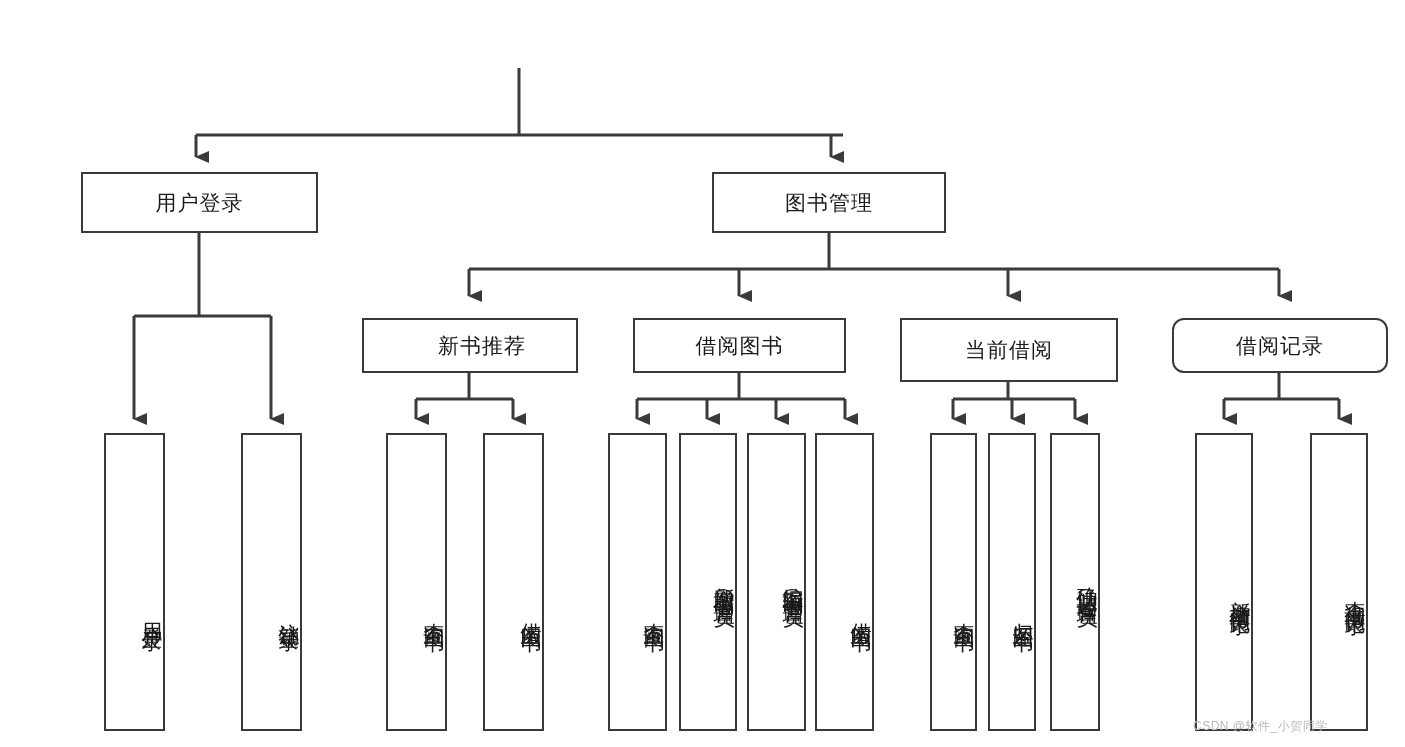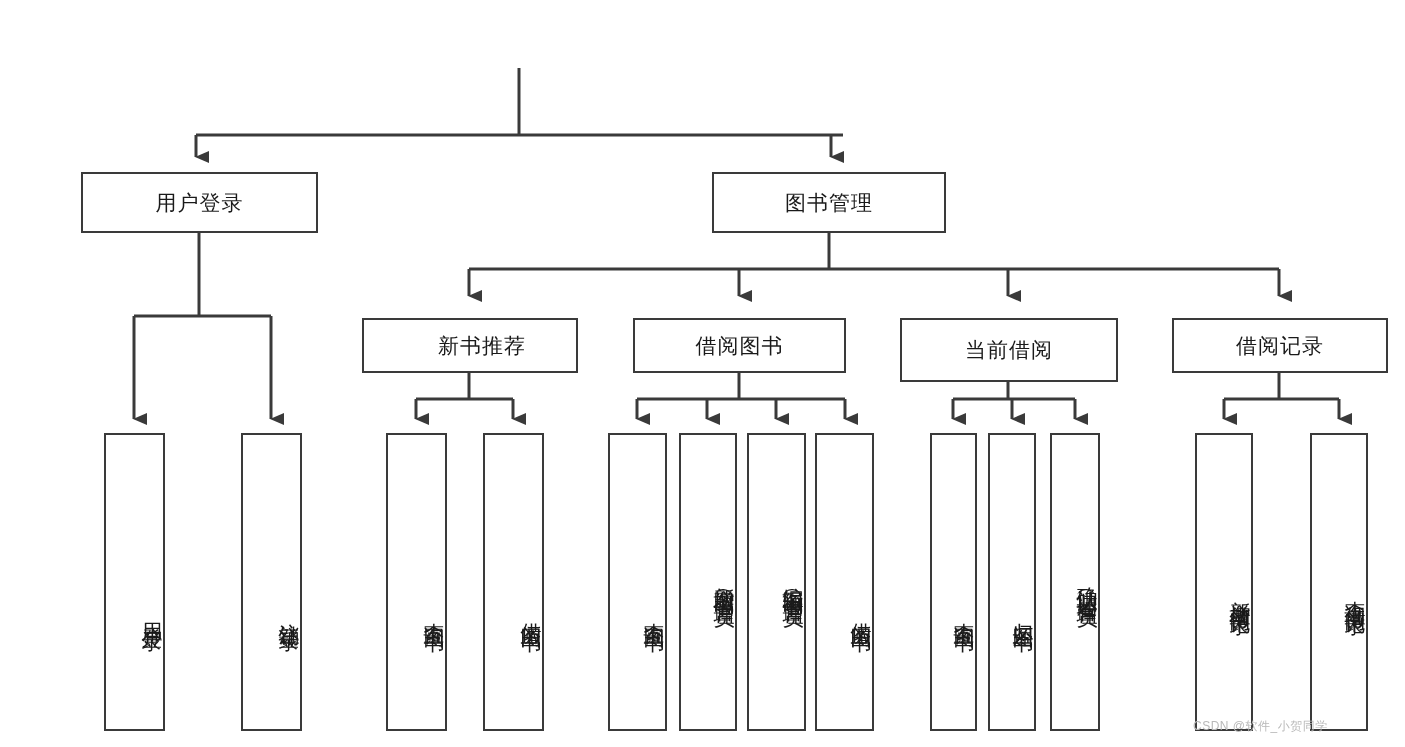--- a/index.html
+++ b/index.html
@@ -116,21 +116,21 @@
     </g>
   </svg>
 
 
   <div class="node horiz" style="left:81px; top:172px; width:237px; height:61px;">用户登录</div>
   <div class="node horiz" style="left:712px; top:172px; width:234px; height:61px;text-align:right;">图书管理</div>
 
   <div class="node horiz" style="left:362px; top:318px; width:216px; height:55px;padding-left:24px;">新书推荐</div>
   <div class="node horiz" style="left:633px; top:318px; width:213px; height:55px;">借阅图书</div>
   <div class="node horiz" style="left:900px; top:318px; width:218px; height:64px;">当前借阅</div>
-  <div class="node horiz" style="left:1172px; top:318px; width:216px; height:55px;">借阅记录</div>
+  <div class="node horiz" style="left:1172px; top:318px; width:216px; height:55px;border-radius:12px;">借阅记录</div>
 
   <div class="node vert" style="left:104px; top:433px; width:61px; height:298px; padding-top:60px;">用户登录</div>
   <div class="node vert" style="left:241px; top:433px; width:61px; height:298px; padding-top:60px;">注销登录</div>
 
   <div class="node vert" style="left:386px; top:433px; width:61px; height:298px; padding-top:60px;">查询图书</div>
   <div class="node vert" style="left:483px; top:433px; width:61px; height:298px; padding-top:60px;">借阅图书</div>
 
   <div class="node vert" style="left:608px; top:433px; width:59px; height:298px; padding-top:60px;">查询图书</div>
   <div class="node vert toptext" style="left:679px; top:433px; width:58px; height:298px;">新增图书（管理员）</div>
   <div class="node vert toptext" style="left:747px; top:433px; width:59px; height:298px;">编辑图书（管理员）</div>

